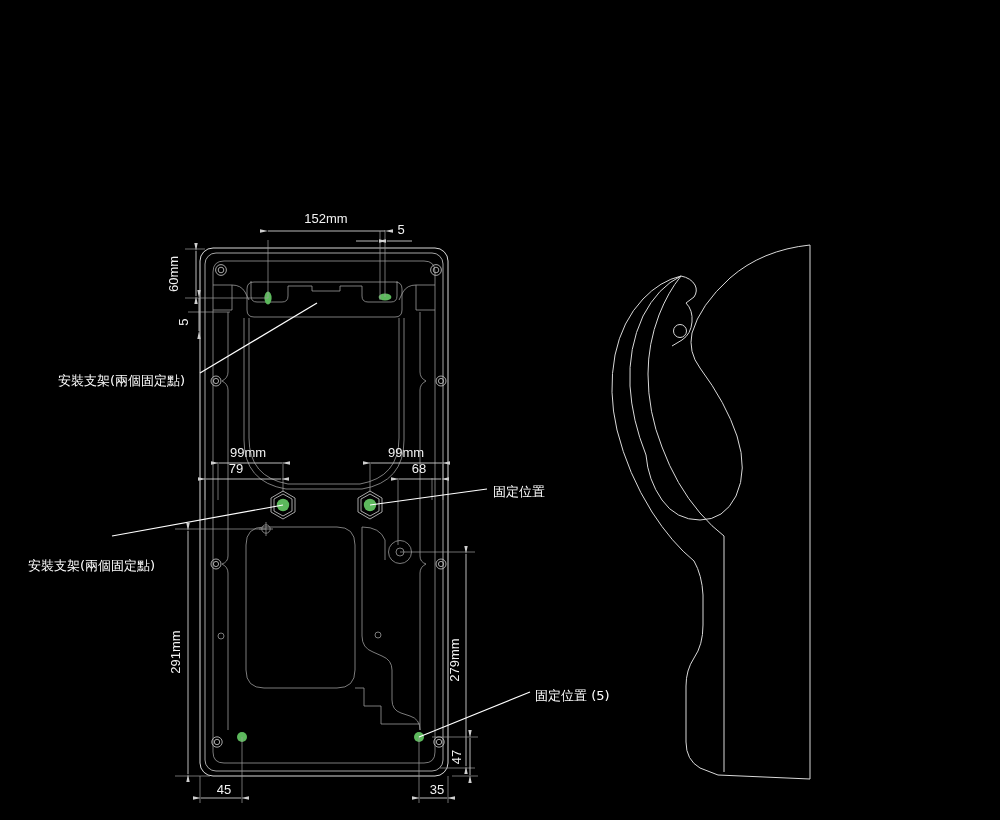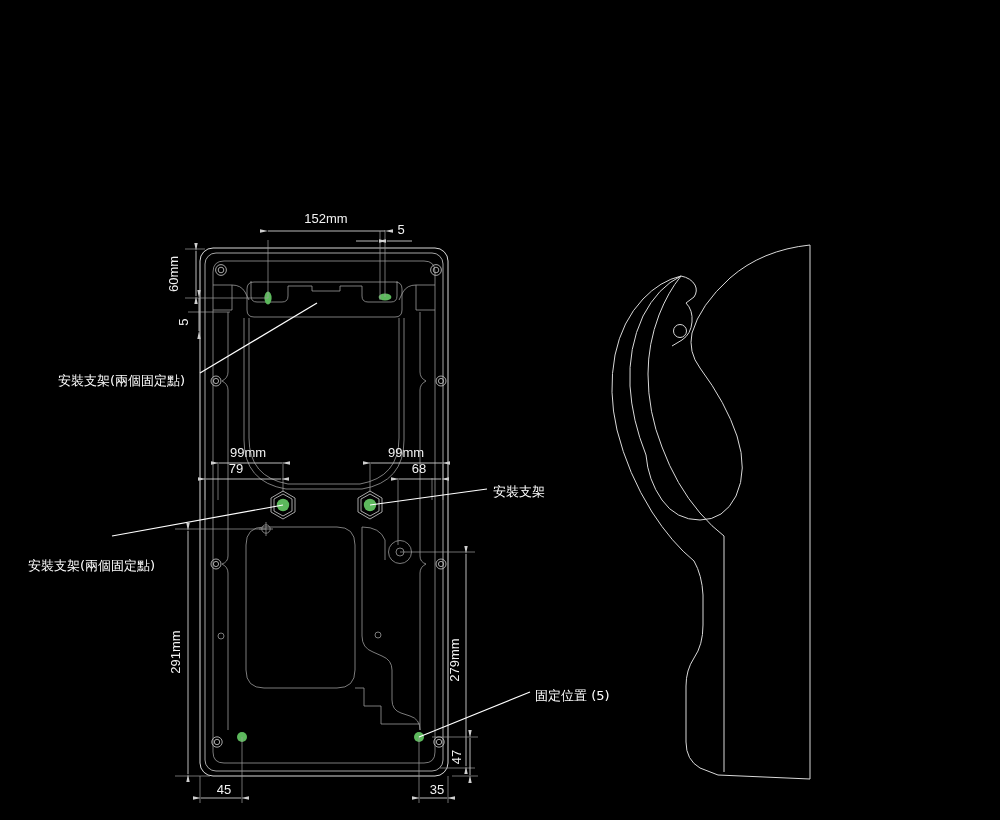--- a/index.html
+++ b/index.html
@@ -352,21 +352,21 @@
       <span>安裝支架(兩個固定點)</span>
     </div>
 
     <div style="position:absolute; left:28px; top:557px; font-size:13px; color:#ffffff;
                 white-space:nowrap; font-family:'DejaVu Sans','Liberation Sans',sans-serif;">
       <span>安裝支架(兩個固定點)</span>
     </div>
 
     <div style="position:absolute; left:493px; top:483px; font-size:13px; color:#ffffff;
                 white-space:nowrap; font-family:'DejaVu Sans','Liberation Sans',sans-serif;">
-      <span>安裝支架</span>
+      <span>固定位置</span>
     </div>
 
     <div style="position:absolute; left:535px; top:687px; font-size:13px; color:#ffffff;
                 white-space:nowrap; font-family:'DejaVu Sans','Liberation Sans',sans-serif;">
       <span>固定位置 (5)</span>
     </div>
 
   </div>
 
 </div>

